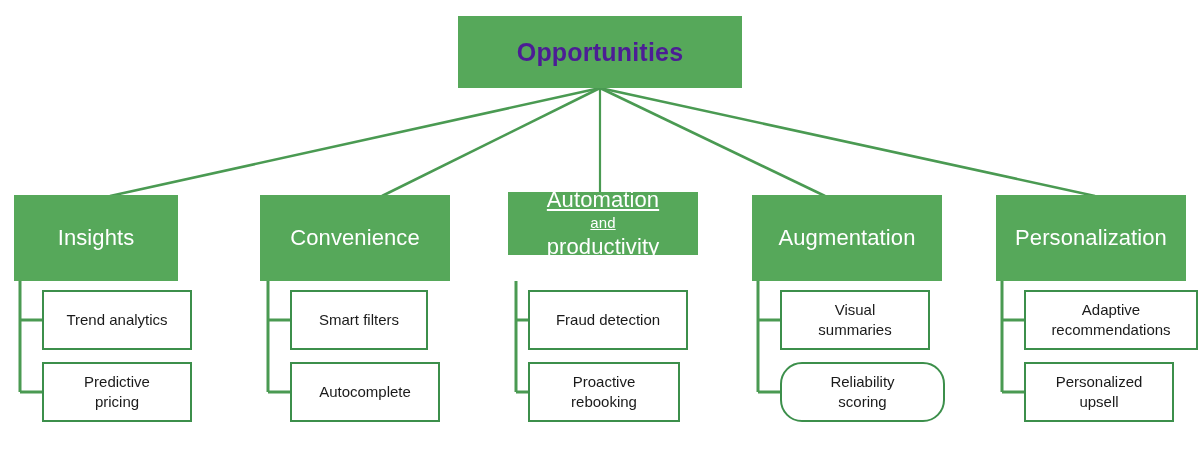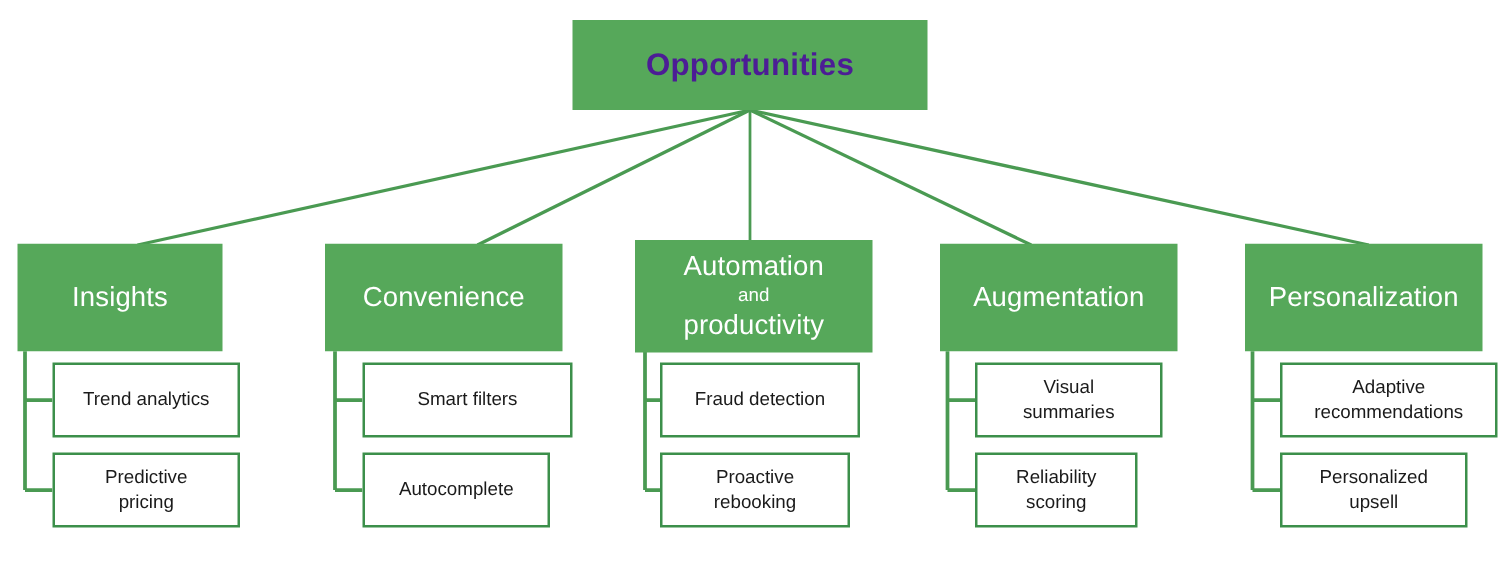--- a/index.html
+++ b/index.html
@@ -109,48 +109,48 @@
     <span class="leaf-text">Trend analytics</span>
   </div>
   <div class="node node-leaf" style="left:42px; top:362px; width:150px;">
     <span class="leaf-text">Predictive</span>
     <span class="leaf-text">pricing</span>
   </div>
 
   <div class="node node-branch" style="left:260px; top:195px; width:190px; height:86px;">
     <span class="branch-line-main">Convenience</span>
   </div>
-  <div class="node node-leaf" style="left:290px; top:290px; width:168px;">
+  <div class="node node-leaf" style="left:290px; top:290px; width:138px;">
     <span class="leaf-text">Smart filters</span>
   </div>
   <div class="node node-leaf" style="left:290px; top:362px; width:150px;">
     <span class="leaf-text">Autocomplete</span>
   </div>
 
-  <div class="node node-branch" style="left:508px; top:192px; width:190px; height:90px;">
+  <div class="node node-branch" style="left:508px; top:192px; width:190px; height:63px;text-decoration:underline;">
     <span class="branch-line-main">Automation</span>
     <span class="branch-line-sub">and</span>
     <span class="branch-line-main">productivity</span>
   </div>
   <div class="node node-leaf" style="left:528px; top:290px; width:160px;">
     <span class="leaf-text">Fraud detection</span>
   </div>
   <div class="node node-leaf" style="left:528px; top:362px; width:152px;">
     <span class="leaf-text">Proactive</span>
     <span class="leaf-text">rebooking</span>
   </div>
 
   <div class="node node-branch" style="left:752px; top:195px; width:190px; height:86px;">
     <span class="branch-line-main">Augmentation</span>
   </div>
   <div class="node node-leaf" style="left:780px; top:290px; width:150px;">
     <span class="leaf-text">Visual</span>
     <span class="leaf-text">summaries</span>
   </div>
-  <div class="node node-leaf" style="left:780px; top:362px; width:130px;">
+  <div class="node node-leaf" style="left:780px; top:362px; width:165px;border-radius:22px;">
     <span class="leaf-text">Reliability</span>
     <span class="leaf-text">scoring</span>
   </div>
 
   <div class="node node-branch" style="left:996px; top:195px; width:190px; height:86px;">
     <span class="branch-line-main">Personalization</span>
   </div>
   <div class="node node-leaf" style="left:1024px; top:290px; width:174px;">
     <span class="leaf-text">Adaptive</span>
     <span class="leaf-text">recommendations</span>

